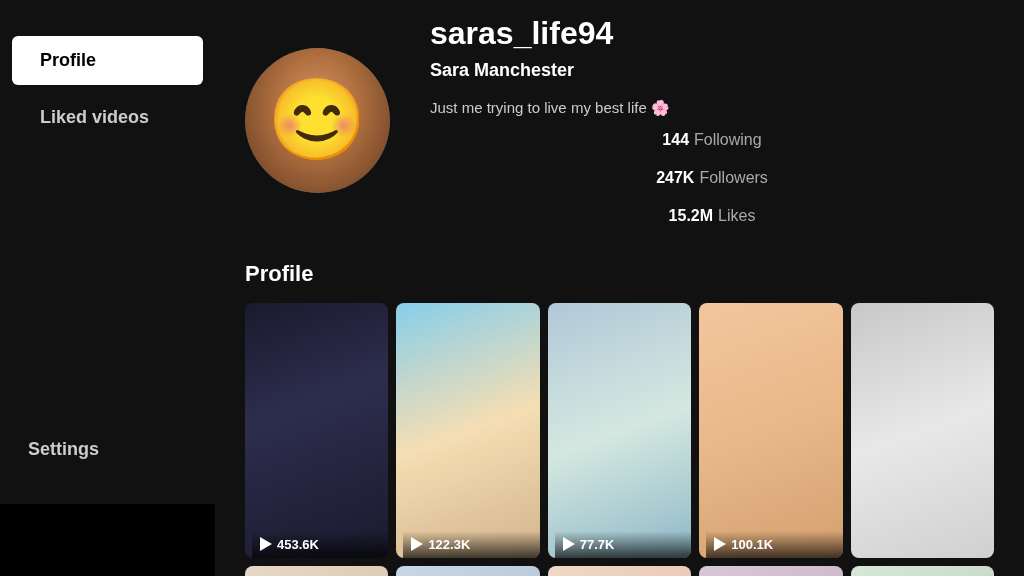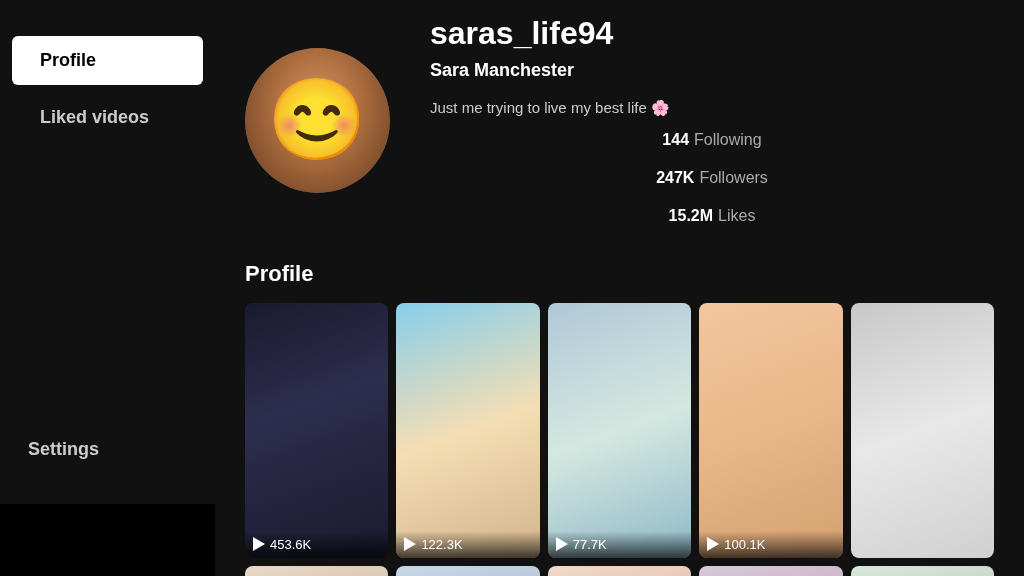--- a/index.html
+++ b/index.html
@@ -186,29 +186,29 @@
     }
     .video-thumb-9 {
       background: linear-gradient(160deg, #d8c8d8 0%, #c0a8c0 50%, #a888a8 100%);
     }
     .video-thumb-10 {
       background: linear-gradient(160deg, #d8e8d8 0%, #b8c8b8 50%, #98a898 100%);
     }
     .video-overlay {
       position: absolute;
       bottom: 0;
-      left: 0;
+      left: 7px;
       right: 0;
       padding: 6px 8px;
       background: linear-gradient(transparent, rgba(0,0,0,0.7));
       display: flex;
       align-items: center;
       gap: 5px;
       font-size: 13px;
-      font-weight: 400;
+      font-weight: 700;
       color: #fff;
     }
     .play-triangle {
       width: 0;
       height: 0;
       border-top: 7px solid transparent;
       border-bottom: 7px solid transparent;
       border-left: 12px solid #fff;
     }
 

